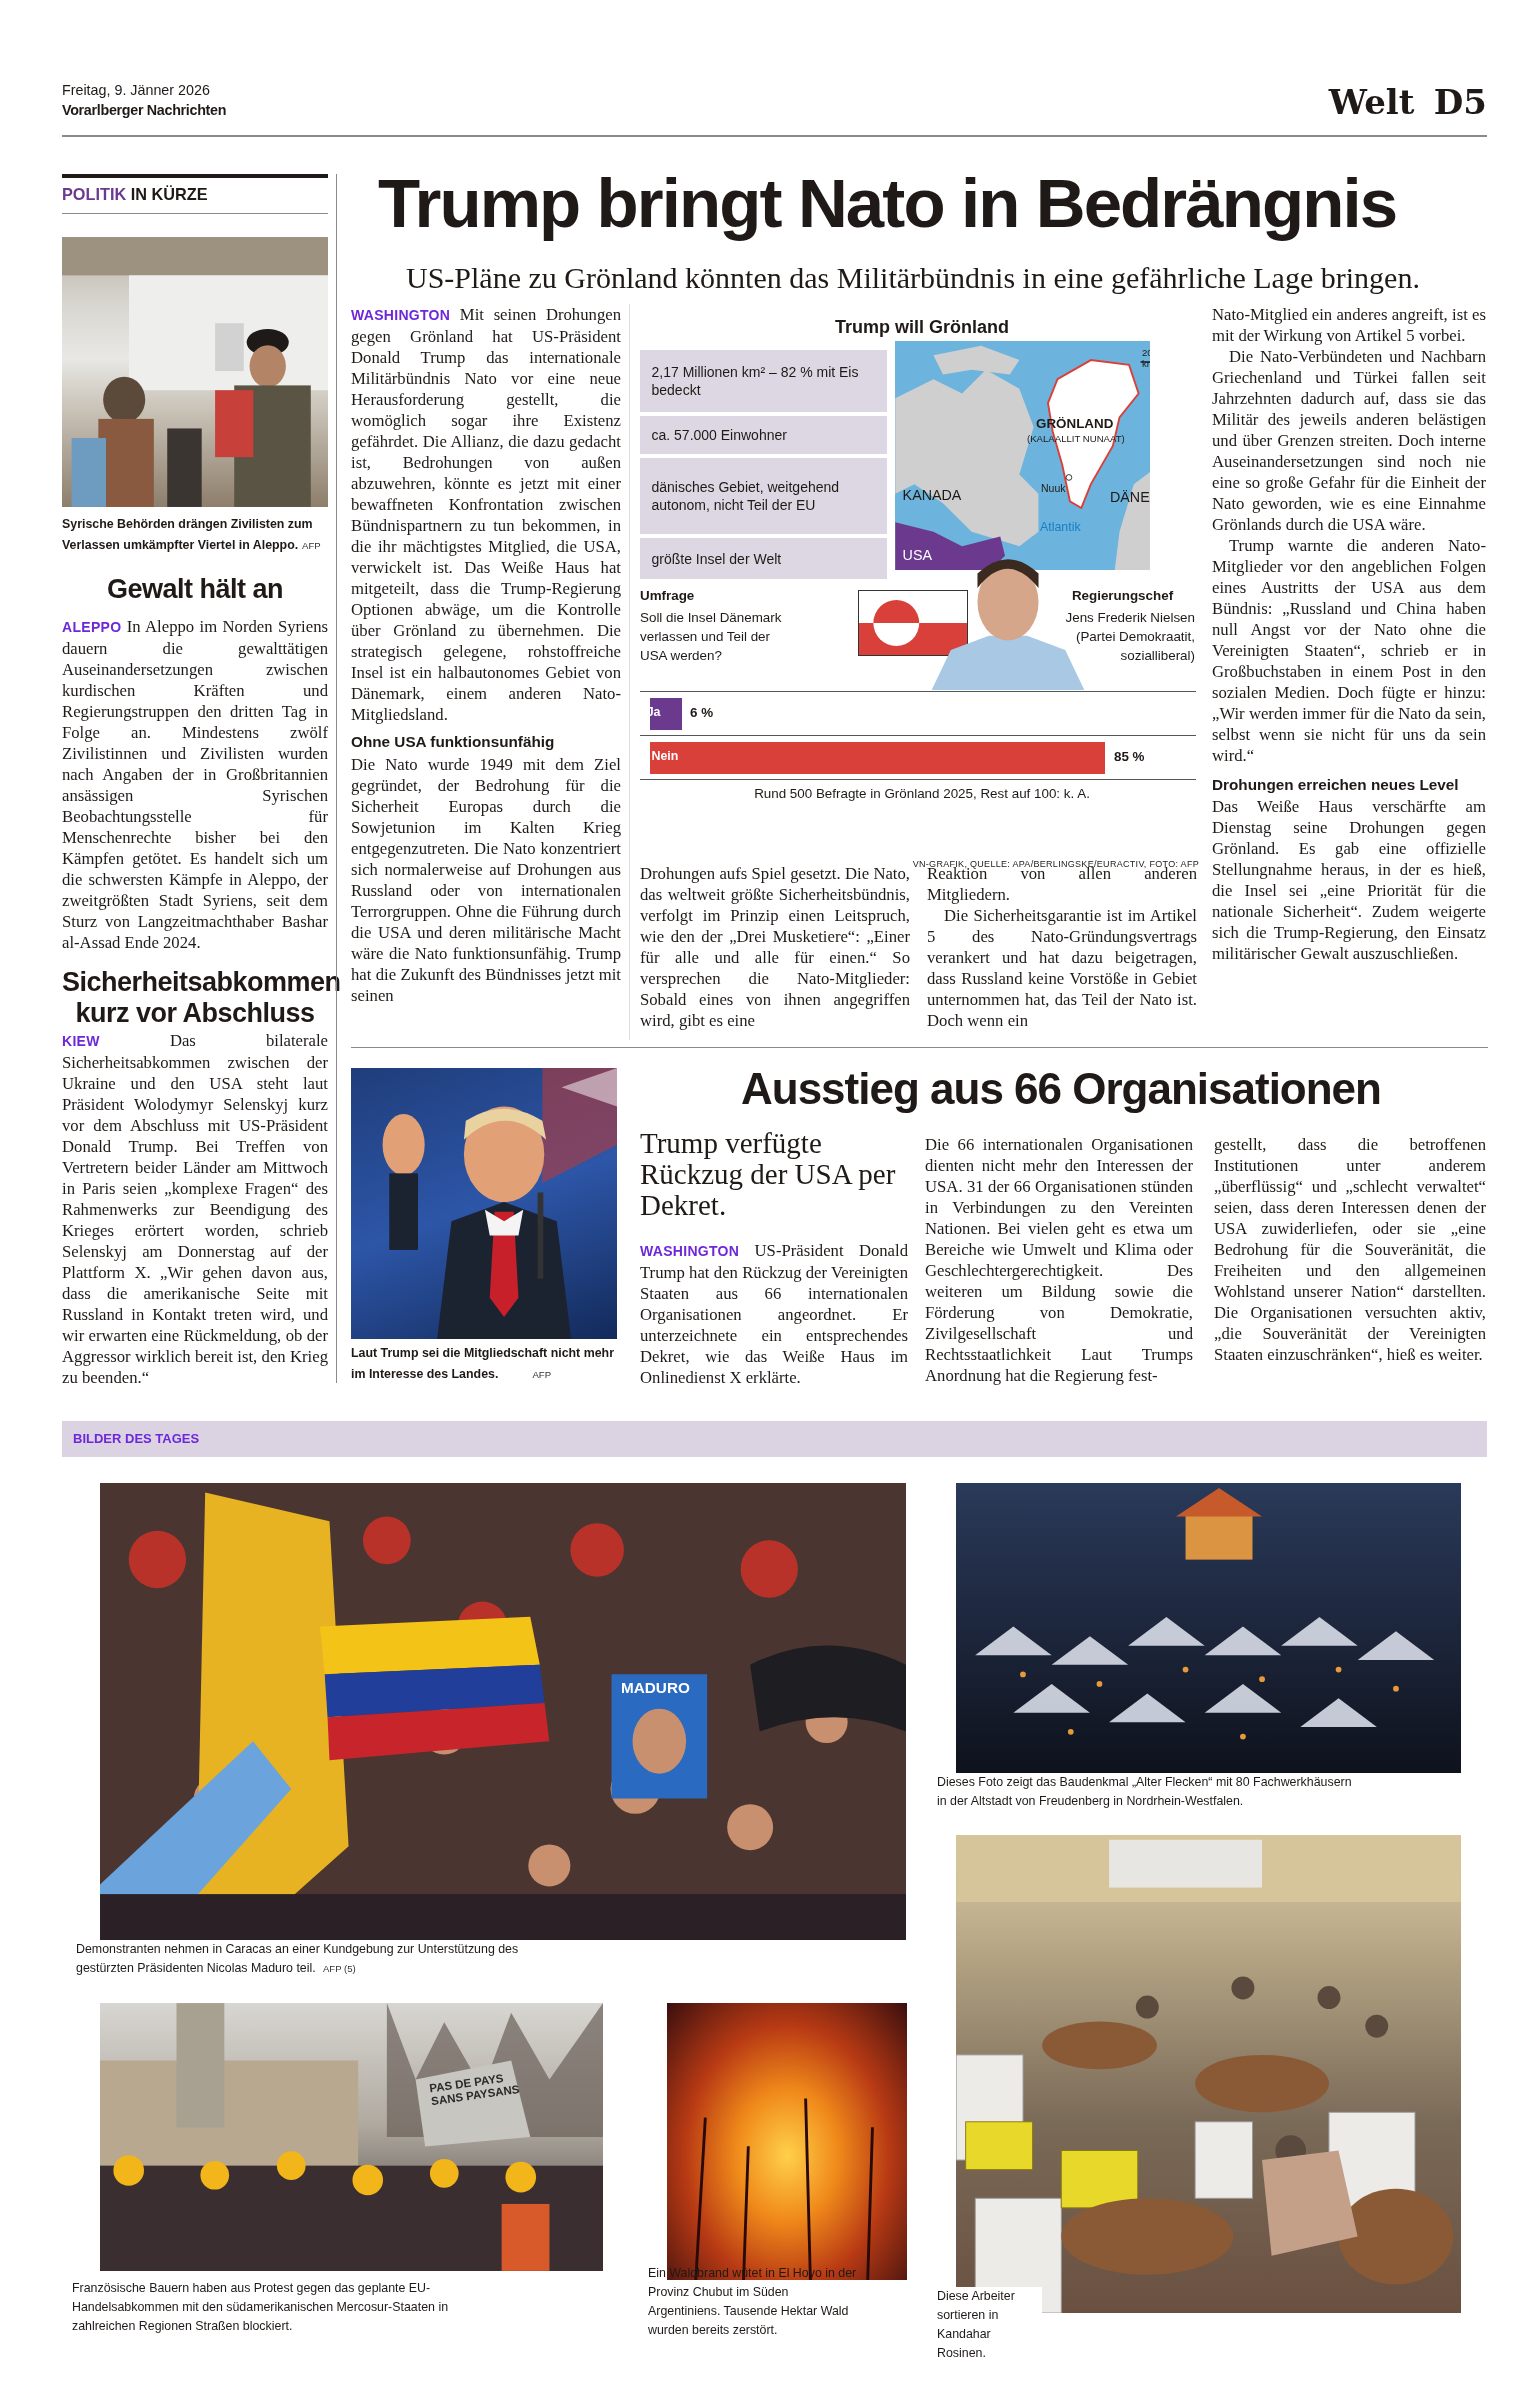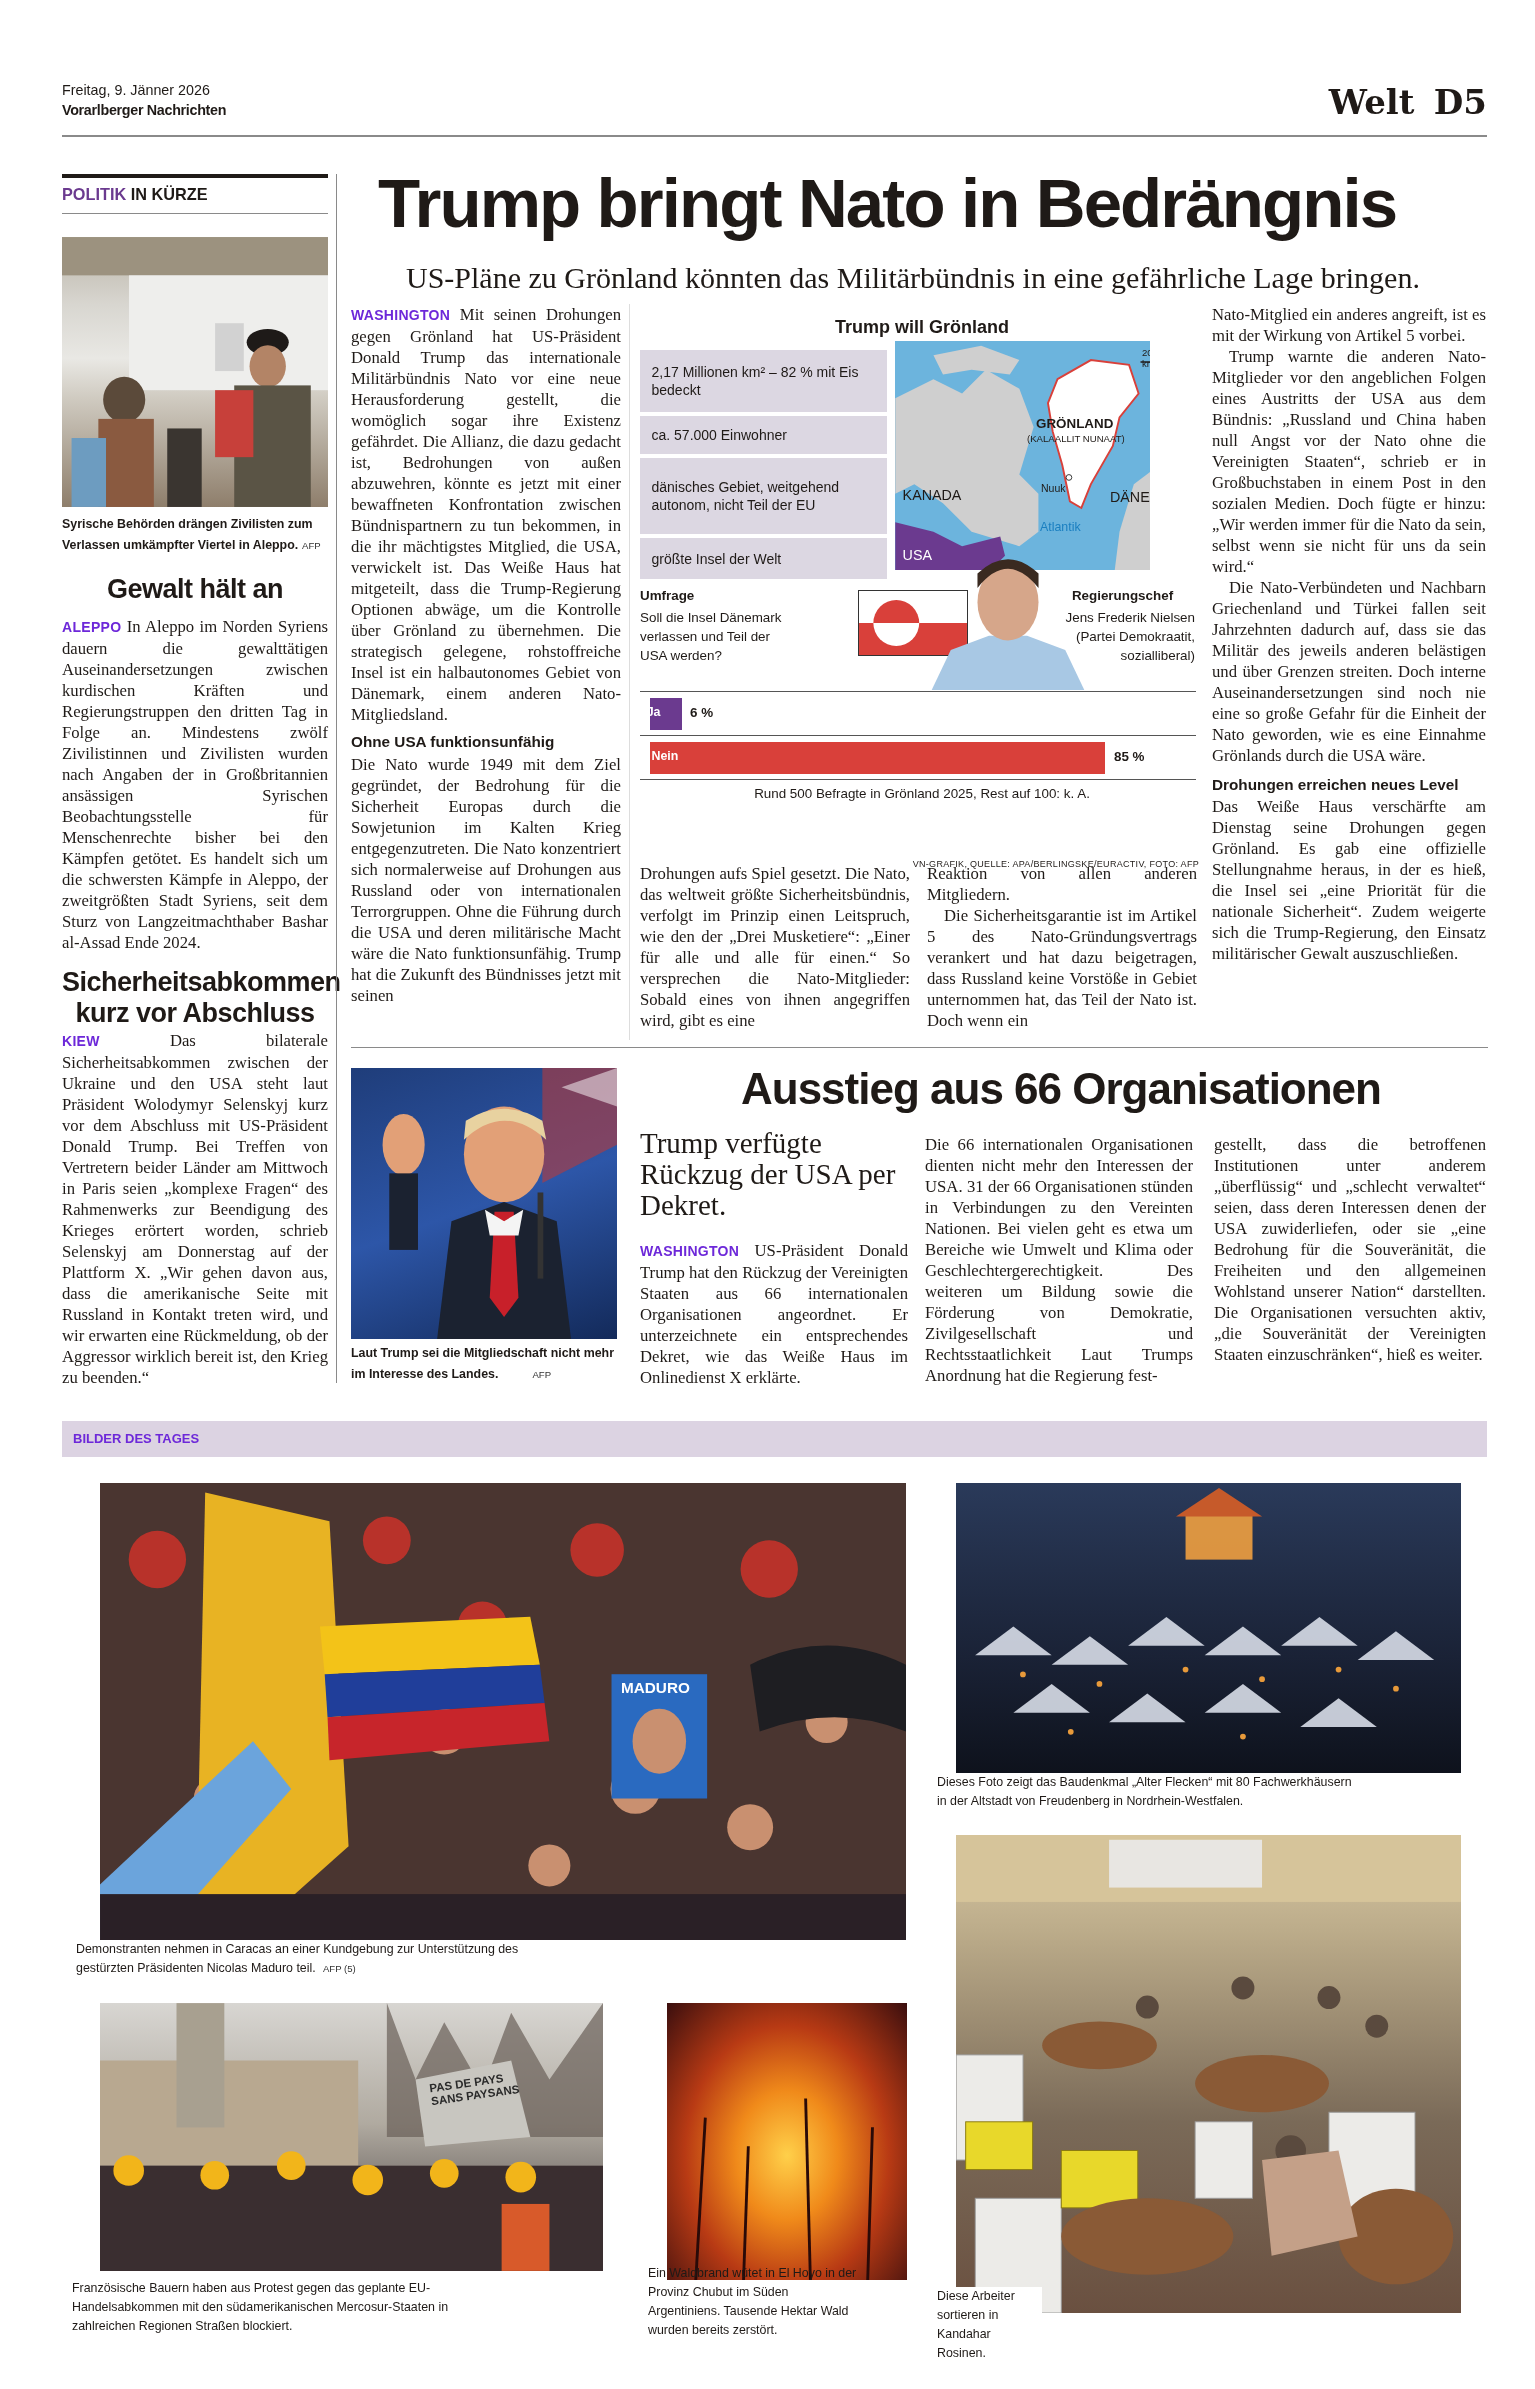--- a/index.html
+++ b/index.html
@@ -103,22 +103,22 @@
 
 <div class="abs serif body" style="left:640px;top:863px;width:270px;">
   <p>Drohungen aufs Spiel gesetzt. Die Nato, das weltweit größte Sicherheitsbündnis, verfolgt im Prinzip einen Leitspruch, wie den der „Drei Musketiere“: „Einer für alle und alle für einen.“ So versprechen die Nato-Mitglieder: Sobald eines von ihnen angegriffen wird, gibt es eine</p>
 </div>
 <div class="abs serif body" style="left:927px;top:863px;width:270px;">
   <p>Reaktion von allen anderen Mitgliedern.</p>
   <p>Die Sicherheitsgarantie ist im Artikel 5 des Nato-Gründungsvertrags verankert und hat dazu beigetragen, dass Russland keine Vorstöße in Gebiet unternommen hat, das Teil der Nato ist. Doch wenn ein</p>
 </div>
 <div class="abs serif body" style="left:1212px;top:304px;width:274px;">
   <p>Nato-Mitglied ein anderes angreift, ist es mit der Wirkung von Artikel 5 vorbei.</p>
+  <p>Die Nato-Verbündeten und Nachbarn Griechenland und Türkei fallen seit Jahrzehnten dadurch auf, dass sie das Militär des jeweils anderen belästigen und über Grenzen streiten. Doch interne Auseinandersetzungen sind noch nie eine so große Gefahr für die Einheit der Nato geworden, wie es eine Einnahme Grönlands durch die USA wäre.</p>
   <p>Trump warnte die anderen Nato-Mitglieder vor den angeblichen Folgen eines Austritts der USA aus dem Bündnis: „Russland und China haben null Angst vor der Nato ohne die Vereinigten Staaten“, schrieb er in Großbuchstaben in einem Post in den sozialen Medien. Doch fügte er hinzu: „Wir werden immer für die Nato da sein, selbst wenn sie nicht für uns da sein wird.“</p>
-  <p>Die Nato-Verbündeten und Nachbarn Griechenland und Türkei fallen seit Jahrzehnten dadurch auf, dass sie das Militär des jeweils anderen belästigen und über Grenzen streiten. Doch interne Auseinandersetzungen sind noch nie eine so große Gefahr für die Einheit der Nato geworden, wie es eine Einnahme Grönlands durch die USA wäre.</p>
   <div class="subhead" style="margin-top:7.6px;">Drohungen erreichen neues Level</div>
   <p style="text-indent:0">Das Weiße Haus verschärfte am Dienstag seine Drohungen gegen Grönland. Es gab eine offizielle Stellungnahme heraus, in der es hieß, die Insel sei „eine Priorität für die nationale Sicherheit“. Zudem weigerte sich die Trump-Regierung, den Einsatz militärischer Gewalt auszuschließen.</p>
 </div>
 
 <div class="abs sans ig-title">Trump will Grönland</div>
 <div class="abs sans ig-fact" style="top:350px;height:62px;">2,17 Millionen km² – 82 % mit Eis bedeckt</div>
 <div class="abs sans ig-fact" style="top:416px;height:38px;">ca. 57.000 Einwohner</div>
 <div class="abs sans ig-fact" style="top:458px;height:76px;">dänisches Gebiet, weitgehend autonom, nicht Teil der EU</div>
 <div class="abs sans ig-fact" style="top:538px;height:41px;">größte Insel der Welt</div>
 

